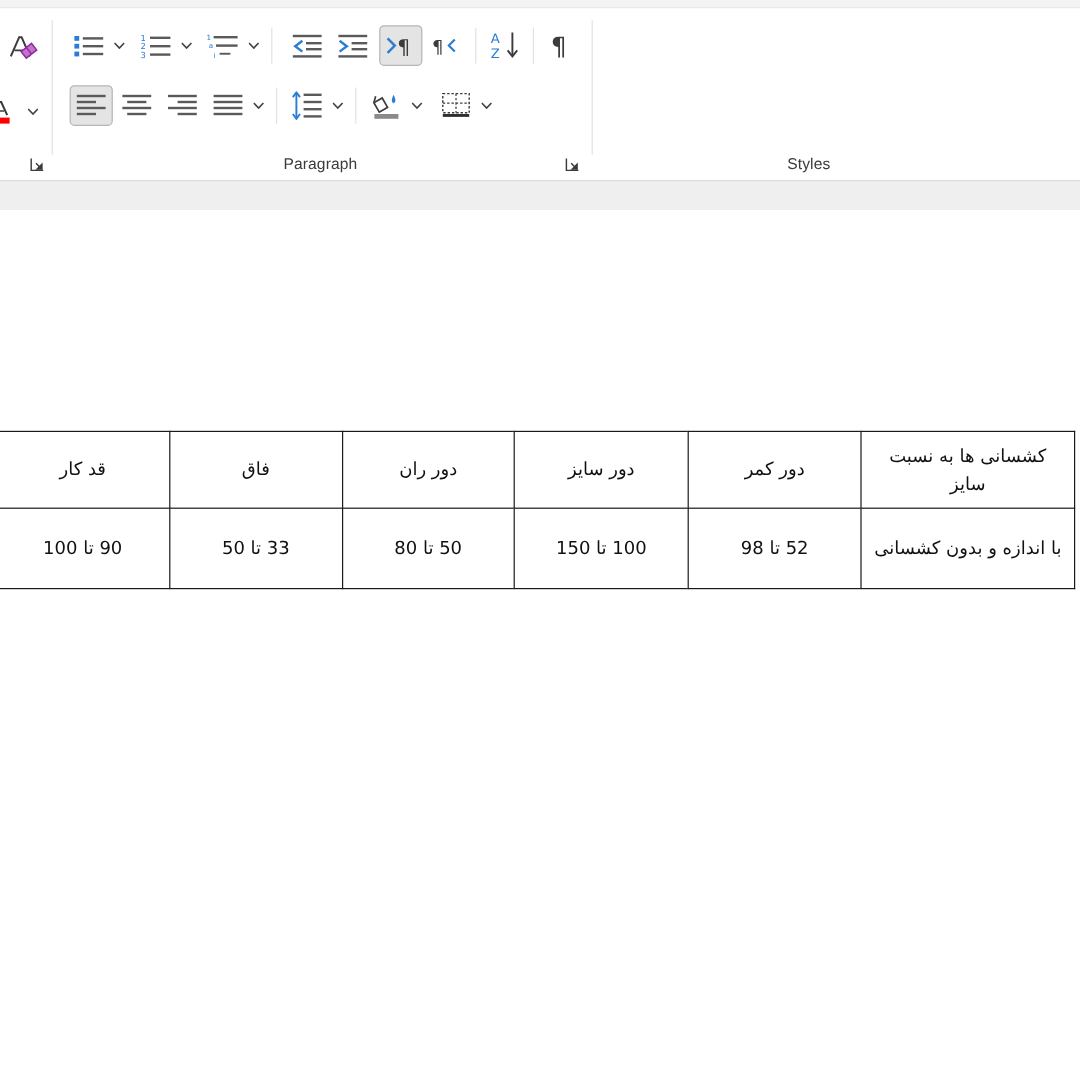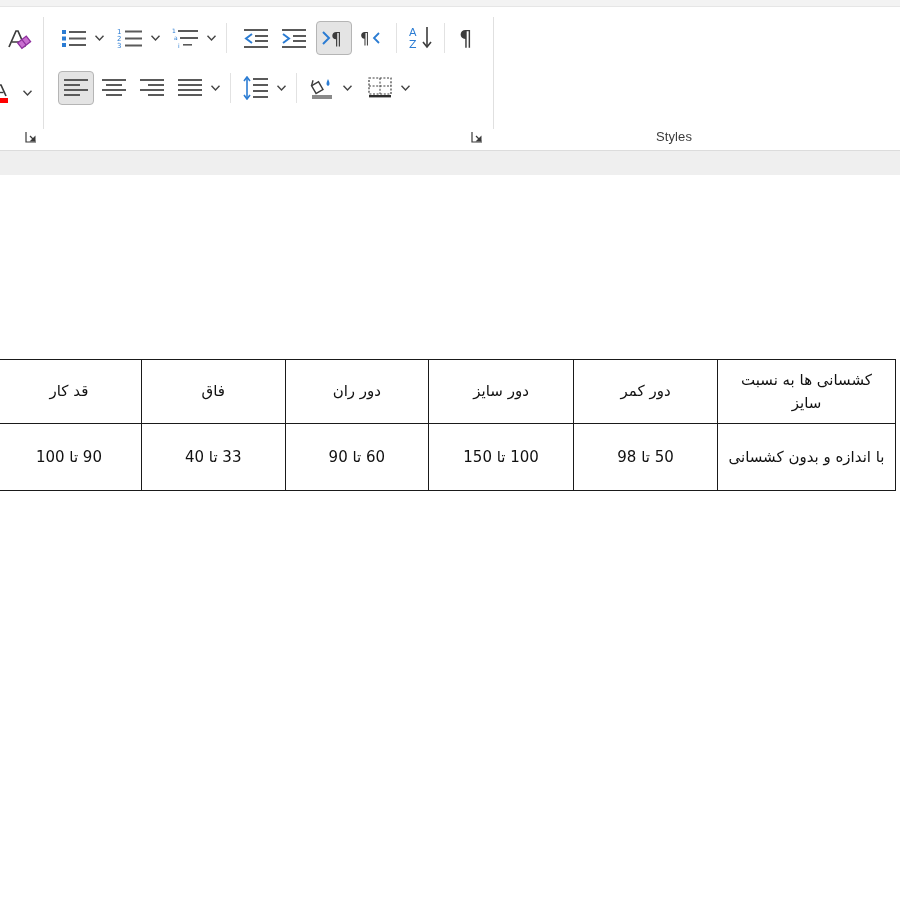--- a/index.html
+++ b/index.html
@@ -317,20 +317,21 @@
         <path d="M14 3 L14 19 M3 11 L25 11" stroke="#3c3c3c" stroke-width="1" stroke-dasharray="2 1.6"></path>
         <rect x="3" y="20" width="22" height="2.4" fill="#2e2e2e"></rect>
       </svg>
     </div>
     <div class="caret" style="left:354px;top:67px;">
       <svg width="9" height="6" viewBox="0 0 9 6">
           <path d="M0.5 0.8 L4.5 5 L8.5 0.8" fill="none" stroke="#444" stroke-width="1.4"></path>
         </svg>
     </div>
 
+    <div class="group-label">Paragraph</div>
 
     <div class="dialog-launcher" style="right:4px;">
       <svg width="14" height="14" viewBox="0 0 14 14">
         <path d="M2 2 L2 12 L12 12" fill="none" stroke="#3a3a3a" stroke-width="1.2"></path>
         <path d="M11.5 5.5 L11.5 11.5 L5.5 11.5 Z" fill="#3a3a3a"></path>
         <path d="M6 6 L11 11" stroke="#3a3a3a" stroke-width="1.2"></path>
       </svg>
     </div>
   </div>
 
@@ -356,22 +357,22 @@
       <tr class="head-row">
         <td class="c-label">کشسانی ها به نسبت سایز</td>
         <td class="c-data">دور کمر</td>
         <td class="c-data">دور سایز</td>
         <td class="c-data">دور ران</td>
         <td class="c-data">فاق</td>
         <td class="c-data">قد کار</td>
       </tr>
       <tr class="data-row">
         <td class="c-label">با اندازه و بدون کشسانی</td>
-        <td class="c-data">50 تا 98</td>
+        <td class="c-data">52 تا 98</td>
         <td class="c-data">100 تا 150</td>
-        <td class="c-data">60 تا 90</td>
-        <td class="c-data">33 تا 40</td>
+        <td class="c-data">50 تا 80</td>
+        <td class="c-data">33 تا 50</td>
         <td class="c-data">90 تا 100</td>
       </tr>
     </tbody>
   </table>
 
 </div>
 
 </body></html>

